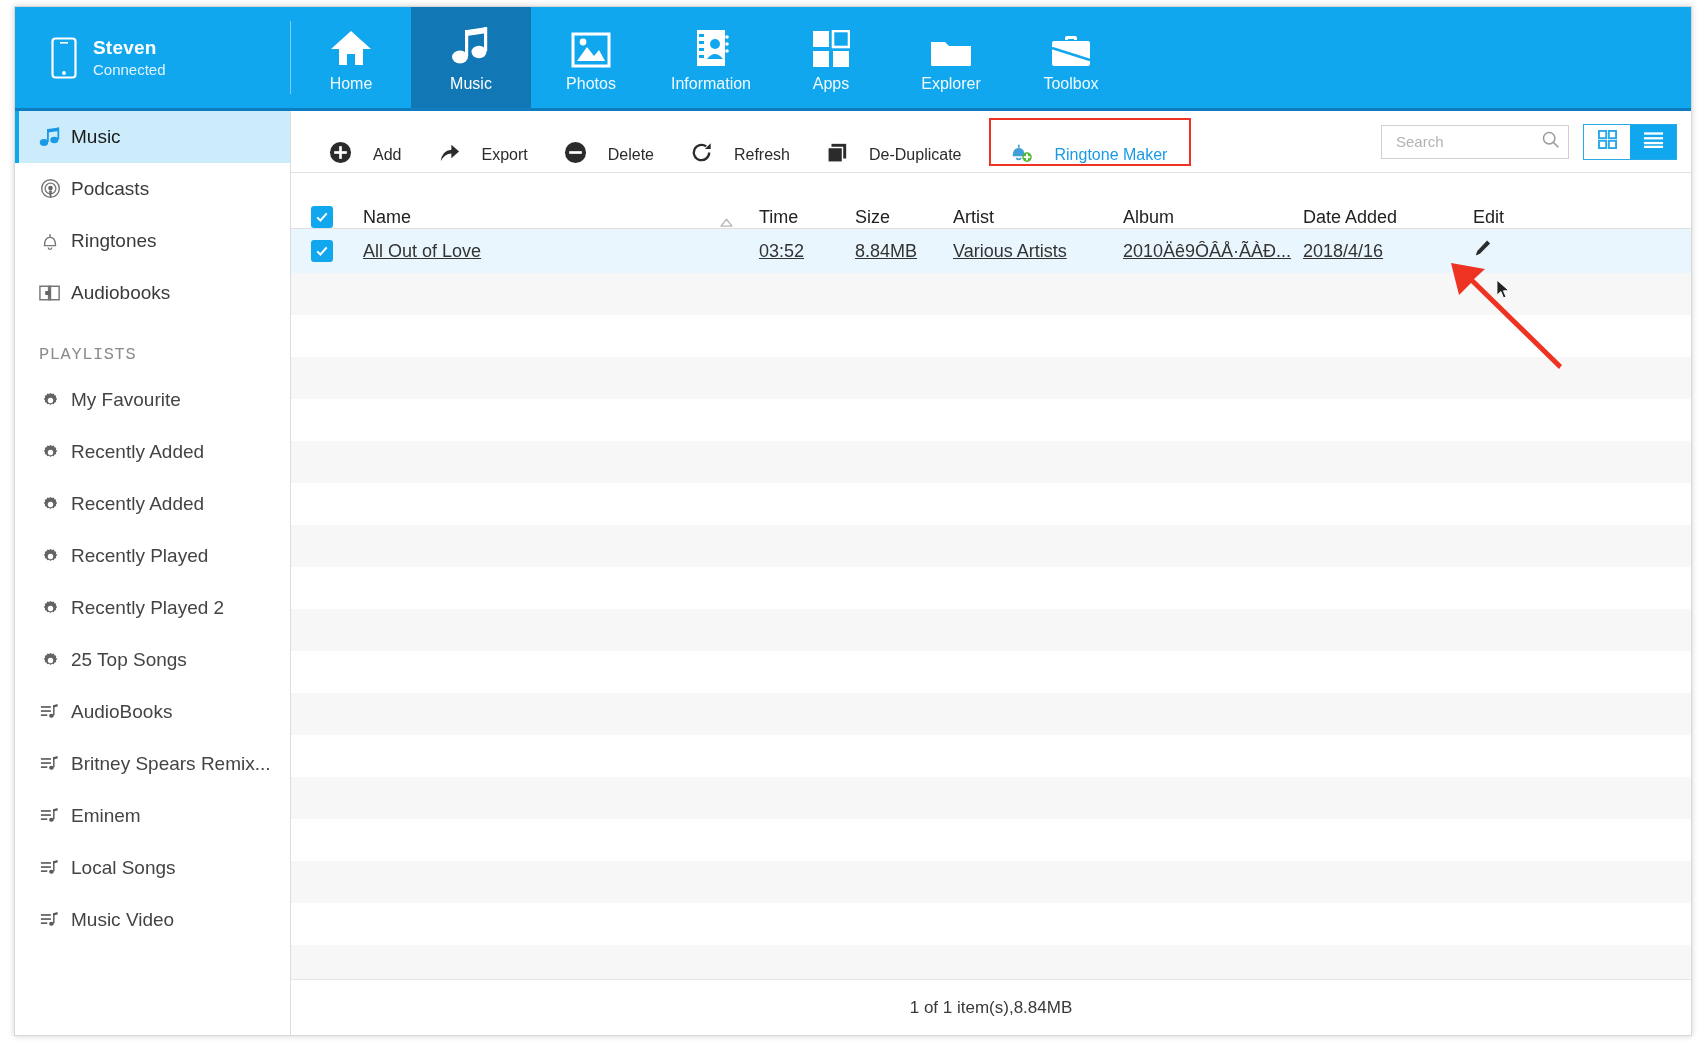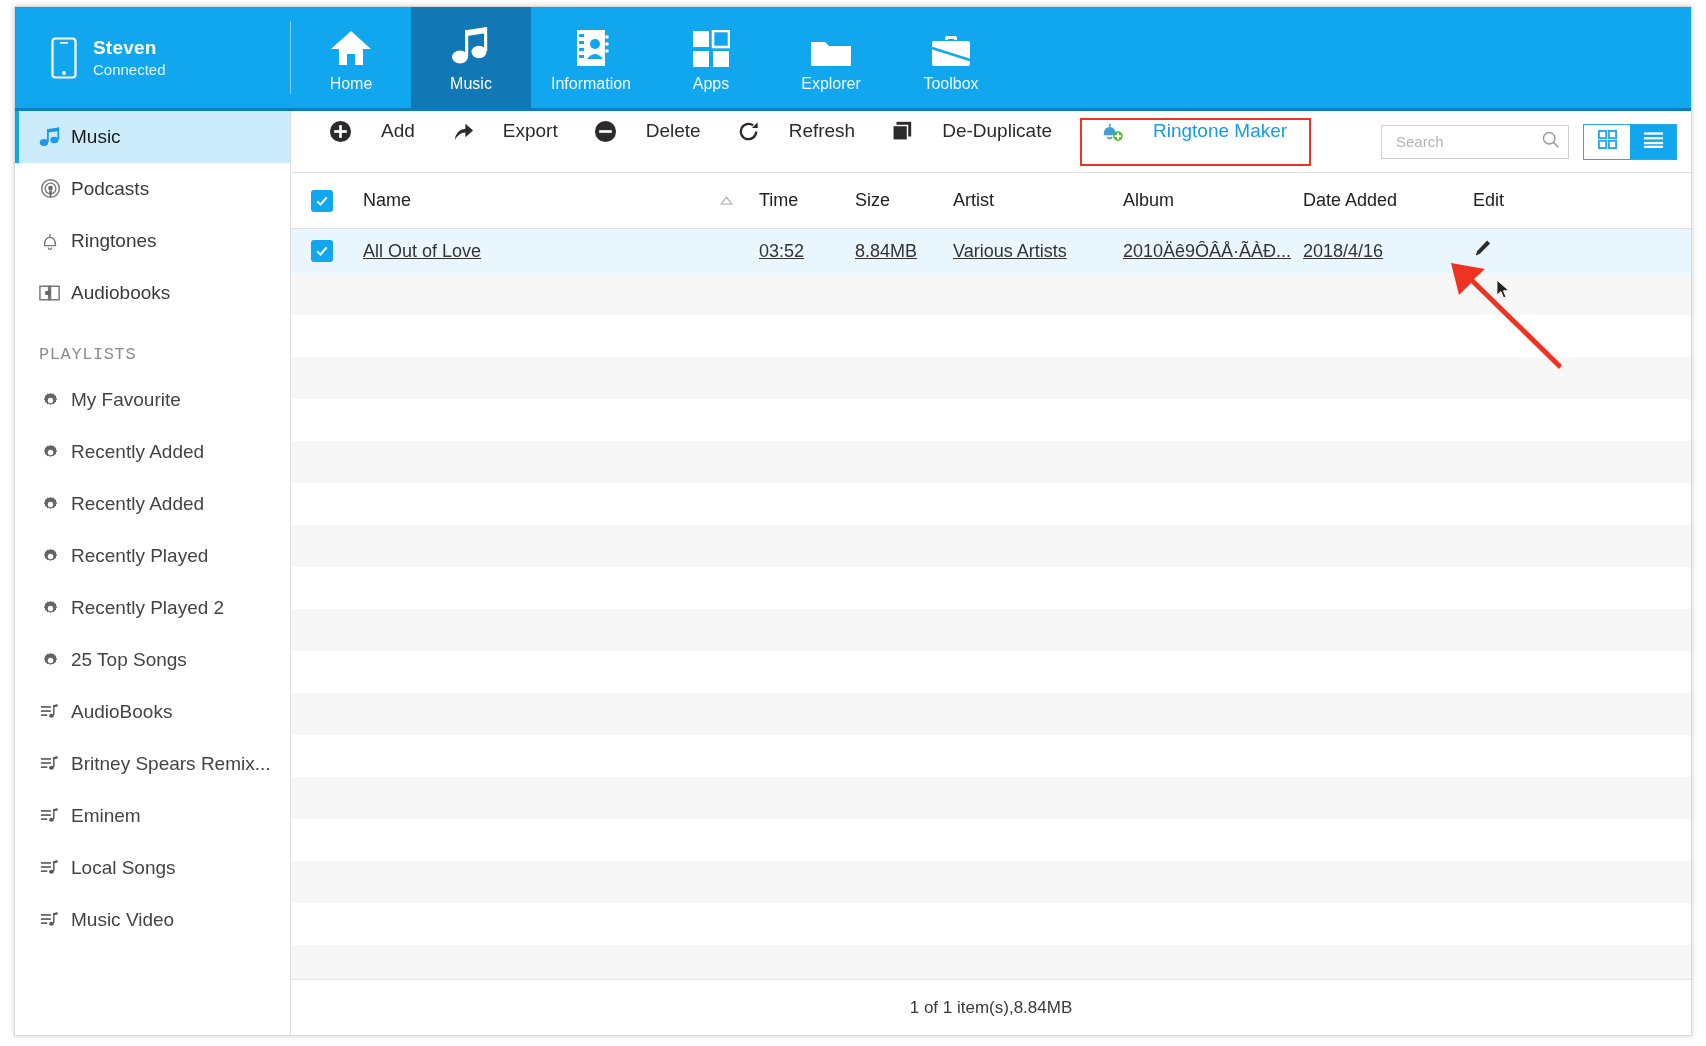--- a/index.html
+++ b/index.html
@@ -144,25 +144,25 @@
     display: flex;
     align-items: center;
     padding: 0 14px 0 20px;
     border-bottom: 1px solid #e3e3e3;
     box-sizing: border-box;
     position: relative;
     background: #ffffff;
   }
   .tbtn {
     display: flex;
-    align-items: flex-start;
-    gap: 29px;
+    align-items: flex-end;
+    gap: 21px;
     padding: 0 18px;
     height: 44px;
-    font-size: 19px;
+    font-size: 16px;
     color: #2b2b2b;
     cursor: pointer;
     white-space: nowrap;
   }
   .tbtn .ti { display: flex; align-items: center; flex: none; }
   .ringtone-wrap {
     display: flex;
     align-items: center;
     border: 2px solid #ee3322;
     height: 48px;
@@ -203,21 +203,21 @@
     display: flex; align-items: center; justify-content: center;
     cursor: pointer;
     background: #ffffff;
   }
   .vbtn.active { background: #11a7ee; }
 
   
   .table-head {
     height: 56px;
     display: flex;
-    align-items: center;
+    align-items: flex-end;
     border-bottom: 1px solid #e0e0e0;
     font-size: 18px;
     color: #222;
     box-sizing: border-box;
     background: #ffffff;
   }
   .rows { flex: 1; overflow: hidden; position: relative; }
   .row {
     height: 42px;
     display: flex;
@@ -314,20 +314,30 @@
             <rect x="16" y="4" width="3.2" height="26" fill="#ffffff"></rect>
             <rect x="35" y="1" width="3.2" height="24" fill="#ffffff"></rect>
             <ellipse cx="11" cy="31" rx="8" ry="6.5" fill="#ffffff"></ellipse>
             <ellipse cx="30" cy="26" rx="7.5" ry="6.2" fill="#ffffff"></ellipse>
           </svg>
         </span>
         <span class="lbl">Music</span>
       </div>
 
 
+      <div class="navtab">
+        <span class="ico">
+          <svg viewBox="0 0 40 36" width="40" height="36">
+            <rect x="2" y="2" width="36" height="32" fill="none" stroke="#ffffff" stroke-width="3"></rect>
+            <path d="M6 29 L16 15 L23 24 L28 18 L34 29 Z" fill="#ffffff"></path>
+            <circle cx="12" cy="10" r="3.4" fill="#ffffff"></circle>
+          </svg>
+        </span>
+        <span class="lbl">Photos</span>
+      </div>
 
       <div class="navtab">
         <span class="ico">
           <svg viewBox="0 0 40 40" width="40" height="40">
             <rect x="6" y="2" width="28" height="36" fill="#ffffff"></rect>
             <g fill="#11a7ee">
               <rect x="8" y="6" width="5" height="3"></rect>
                   <rect x="8" y="13" width="5" height="3"></rect>
               <rect x="8" y="20" width="5" height="3"></rect>
                   <rect x="8" y="27" width="5" height="3"></rect>

